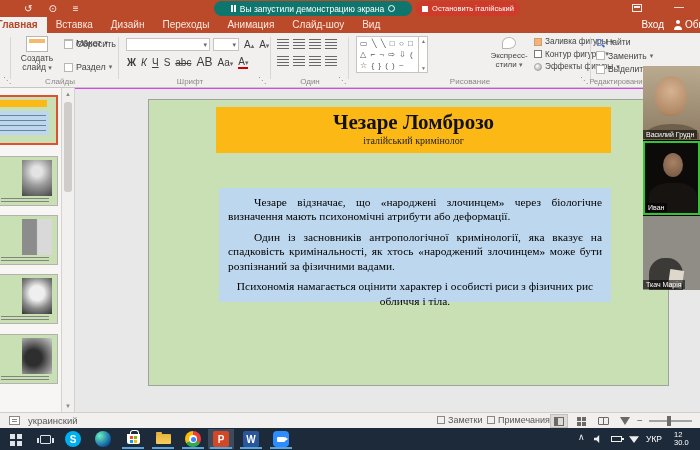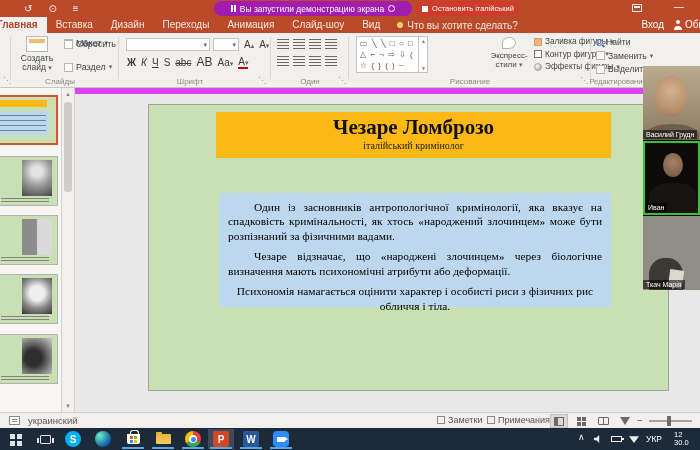--- a/index.html
+++ b/index.html
@@ -3,21 +3,21 @@
 <meta charset="utf-8">
 <style>
   *{box-sizing:border-box;margin:0;padding:0;font-family:"Liberation Sans","DejaVu Sans",sans-serif}
   body{margin:0;background:#444}
   .screen{position:relative;width:700px;height:450px;overflow:hidden;background:#e8e8e8}
 
   
   .titlebar{position:absolute;left:0;top:0;width:700px;height:17px;background:#bb4a2b}
   .qat{position:absolute;left:24px;top:1px;display:flex;gap:16px;color:rgba(255,255,255,.92);font-size:10px;line-height:15px}
   .pill{position:absolute;top:1px;height:15px;border-radius:8px;display:flex;align-items:center;justify-content:center;gap:4px;color:#fff}
-  .pill.green{left:214px;width:198px;background:#a21caf;font-size:8.5px}
+  .pill.green{left:214px;width:198px;background:#0f766e;font-size:8.5px}
   .pill.red{left:416px;width:104px;background:#cf3b2a;font-size:7.5px}
   .pauseicon{width:5px;height:7px;border-left:2px solid #fff;border-right:2px solid #fff}
   .shieldicon{width:7px;height:7px;border:1px solid #fff;border-radius:50%}
   .stopicon{width:6px;height:6px;background:#fff}
   .winopt{position:absolute;left:632px;top:4px;width:10px;height:8px;border:1px solid rgba(255,255,255,.9)}
   .winopt::after{content:"";position:absolute;left:1px;right:1px;top:1px;height:2px;background:rgba(255,255,255,.9)}
   .minbtn{position:absolute;left:668px;top:0;width:22px;height:16px;color:#fff;font-size:10px;text-align:center;line-height:14px}
 
   
   .tabrow{position:absolute;left:0;top:17px;width:700px;height:16px;background:#bb4a2b;display:flex;align-items:stretch}
@@ -78,21 +78,21 @@
   .thumb.sel{border:2px solid #e0502f}
   .m-title{position:absolute;top:3px;left:9px;right:9px;height:7px;background:#fcb814}
   .m-text{position:absolute;top:14px;left:7px;right:7px;height:24px;background:#bdd7ee}
   .m-line{position:absolute;left:3px;right:3px;height:1px;background:#47617e;opacity:.7}
   .phR{position:absolute;right:5px;top:3px;width:30px;height:36px;background:radial-gradient(circle at 50% 32%,#e3e3e3 0 18%,#9e9e9e 48%,#474747 100%)}
   .phR.two{background:linear-gradient(90deg,#8c8c8c 0 48%,#d9d9d9 52% 100%),radial-gradient(circle at 50% 40%,#ddd,#555)}
   .phR.face{background:radial-gradient(circle at 50% 42%,#efefef 0 28%,#8a8a8a 60%,#333 100%)}
   .phR.pair{background:radial-gradient(circle at 38% 55%,#2e2e2e 0 30%,#777 60%,#cfcfcf 100%)}
   .tline{position:absolute;left:26px;right:8px;height:1px;background:#6e6e6e;opacity:.8}
 
-  .canvas{position:absolute;left:75px;top:88px;width:625px;height:307px;background:#e8e8e8;border-top:6px solid #d946ef}
+  .canvas{position:absolute;left:75px;top:88px;width:625px;height:307px;background:#e8e8e8;border-top:1px solid #d946ef}
   .slide{position:absolute;left:73px;top:10px;width:521px;height:287px;background:#c9dfb4;border:1px solid #9fa39a}
   .titleplate{position:absolute;left:67px;top:7px;width:395px;height:46px;background:#fcb814;text-align:center}
   .titleplate .t1{font:bold 21px/26px "Liberation Serif","DejaVu Serif",serif;color:#111;margin-top:2px}
   .titleplate .t2{font:10px/11px "Liberation Serif","DejaVu Serif",serif;color:#222}
   .textplate{position:absolute;left:70px;top:88px;width:392px;height:114px;background:#bdd7ee;padding:7px 9px 0}
   .textplate p{font:11.4px/1.27 "Liberation Serif","DejaVu Serif",serif;color:#000;text-align:justify;text-indent:26px;margin-bottom:6px}
   .textplate p.center{text-align:center;text-indent:0}
 
   
   .videos{position:absolute;left:643px;top:66px;width:57px;height:222px;background:#000;z-index:5}
@@ -194,24 +194,20 @@
   </div>
 
   <div class="tabrow">
     <div class="tab active">Главная</div>
     <div class="tab">Вставка</div>
     <div class="tab">Дизайн</div>
     <div class="tab">Переходы</div>
     <div class="tab">Анимация</div>
     <div class="tab">Слайд-шоу</div>
     <div class="tab">Вид</div>
-    <div class="tellme">
-      <span class="bulb"></span>
-      <span>Что вы хотите сделать?</span>
-    </div>
     <div class="signin">Вход</div>
     <div class="sharebtn">
       <span class="person"></span>
       <span>Общ</span>
     </div>
   </div>
 
   <div class="ribbon">
     <span class="launch" style="left:3px">⋱</span>
     <div class="vdiv" style="left:10px"></div>
@@ -371,22 +367,22 @@
     <span class="sa" style="bottom:0">▼</span>
   </div>
 
   <div class="canvas">
     <div class="slide">
       <div class="titleplate">
         <div class="t1">Чезаре Ломброзо</div>
         <div class="t2">італійський кримінолог</div>
       </div>
       <div class="textplate">
+        <p>Чезаре відзначає, що «народжені злочинцем» через біологічне визначення мають психономічні атрибути або деформації.</p>
         <p>Один із засновників антропологічної кримінології, яка вказує на спадковість кримінальності, як хтось «народжений злочинцем» може бути розпізнаний за фізичними вадами.</p>
-        <p>Чезаре відзначає, що «народжені злочинцем» через біологічне визначення мають психономічні атрибути або деформації.</p>
         <p class="center">Психономія намагається оцінити характер і особисті риси з фізичних рис обличчя і тіла.</p>
       </div>
     </div>
   </div>
 
   <div class="videos">
     <div class="vtile v1">
       <div class="face"></div>
       <div class="shoulders"></div>
       <span class="vname">Василий Грудн</span>

